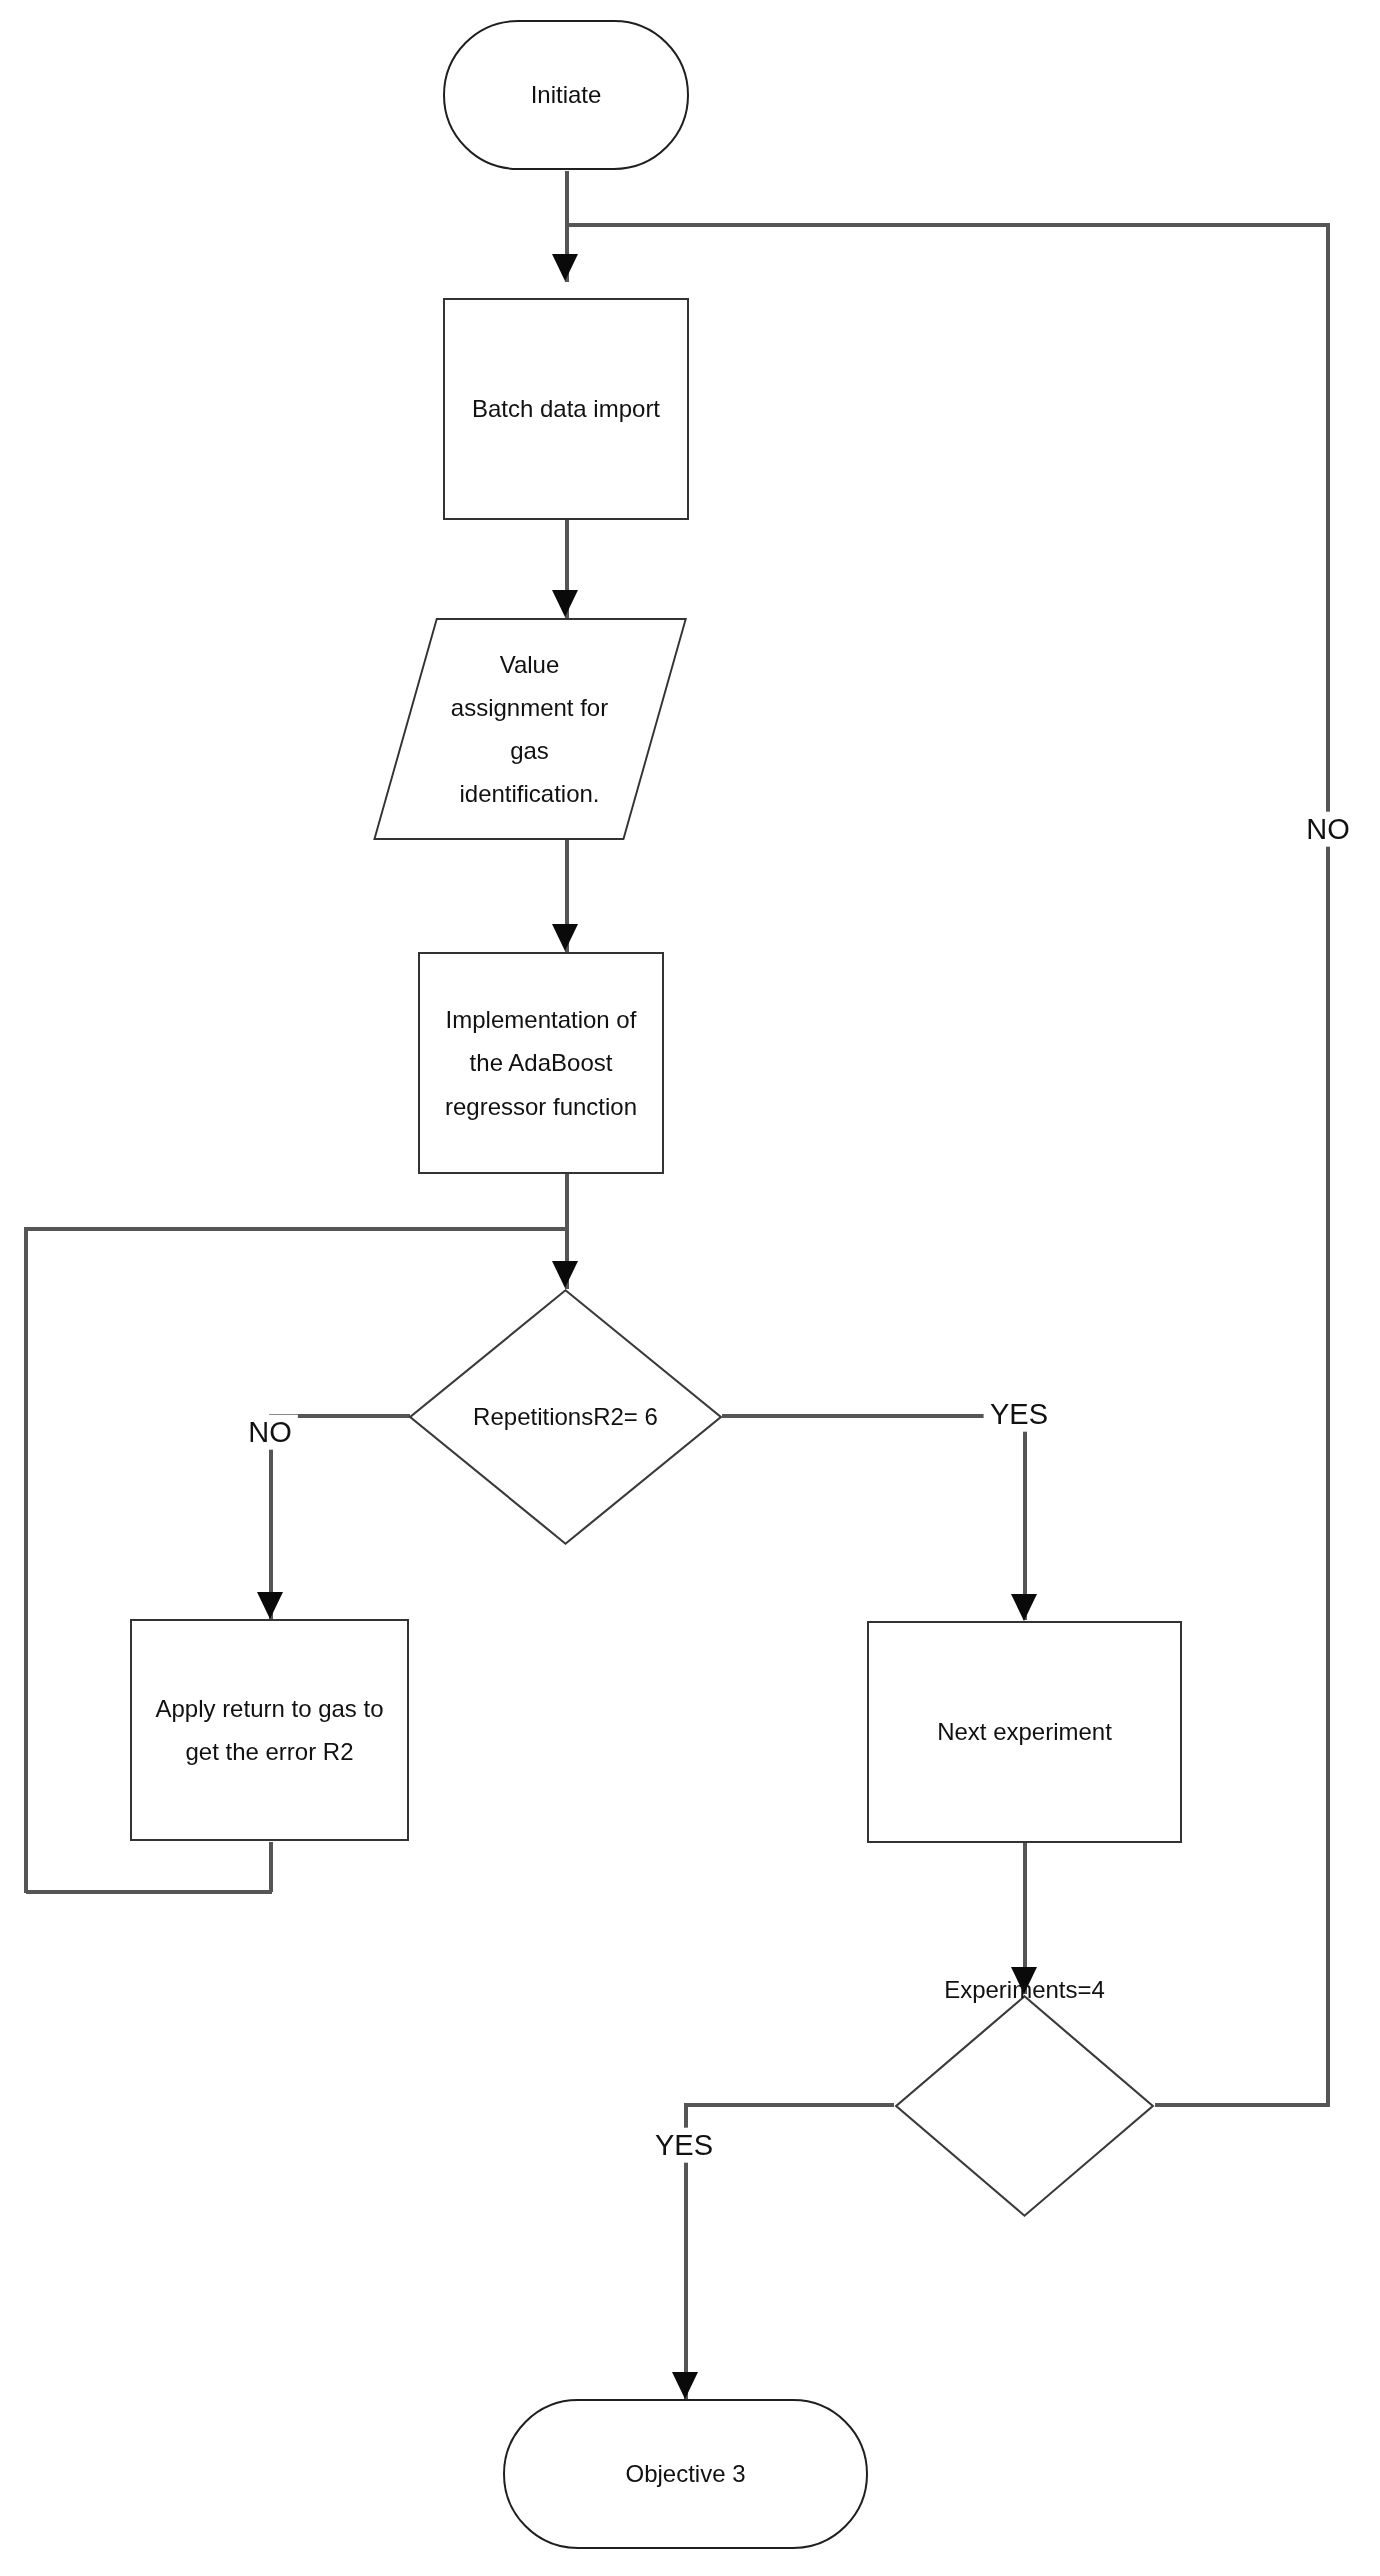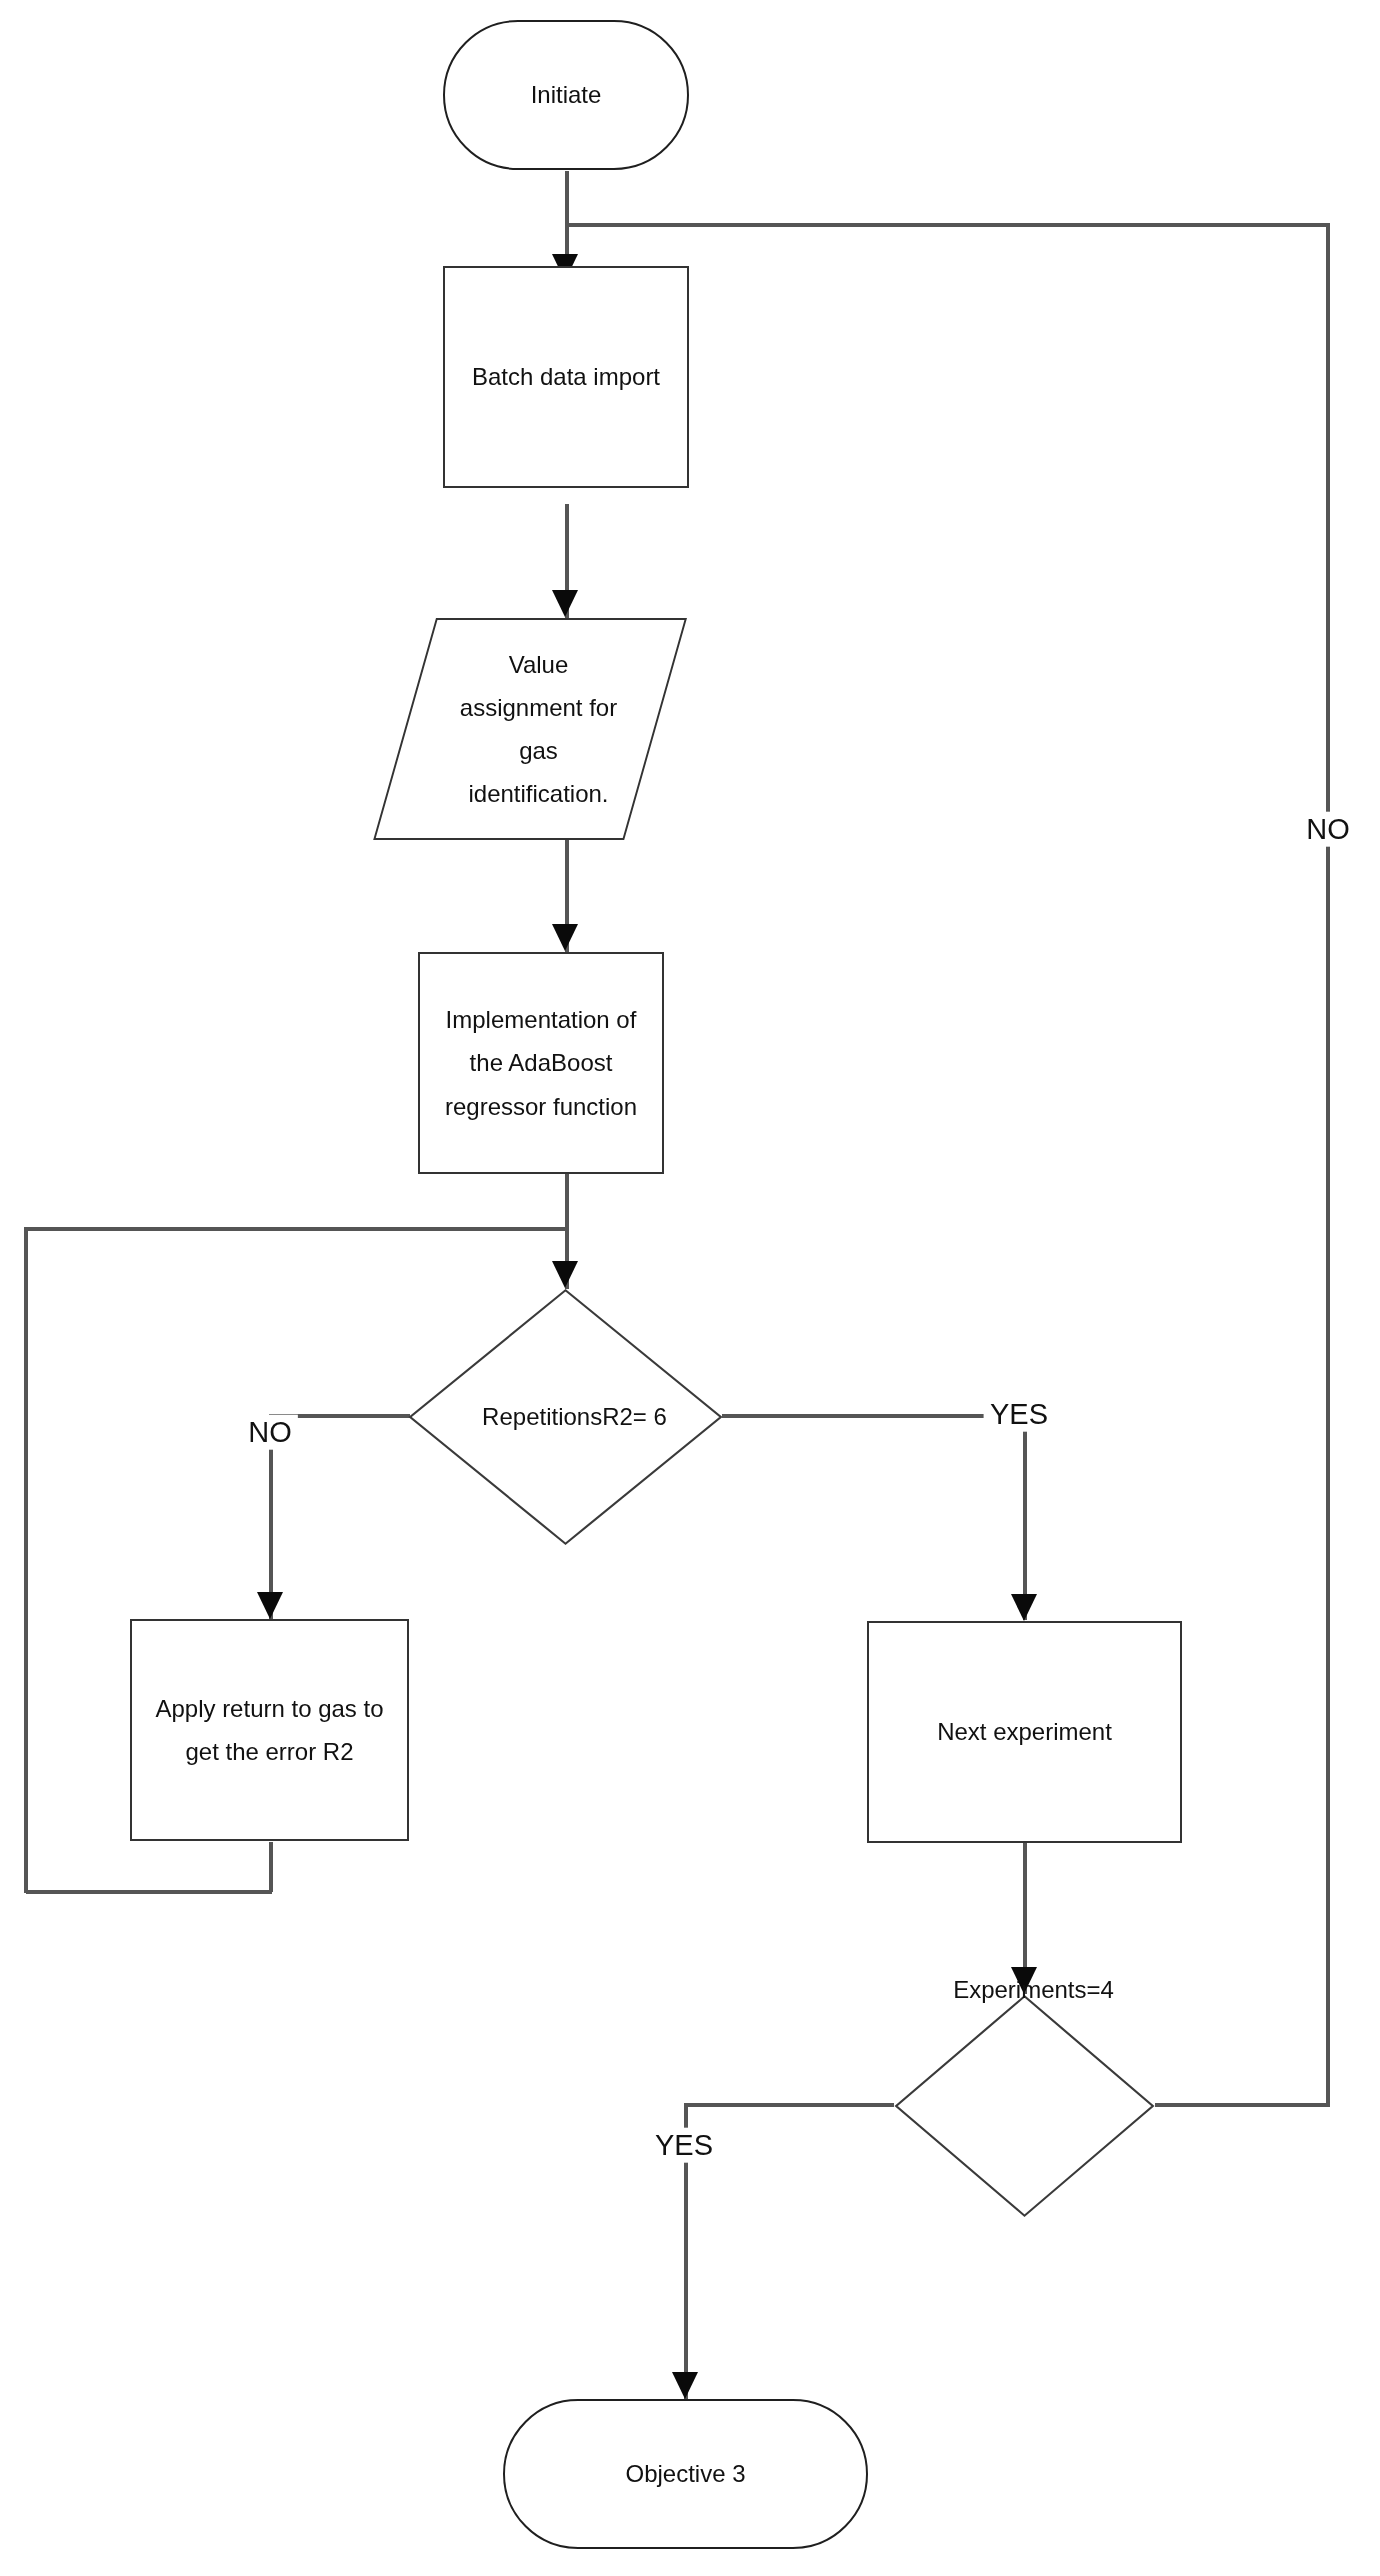--- a/index.html
+++ b/index.html
@@ -22,21 +22,21 @@
     text-align:center; font-size:24px; line-height:1.8; background:#ffffff;
   }
   .rect { border:2.9px solid #333333; }
   .terminator { border:2.1px solid #1f1f1f; border-radius:79px; font-size:24px; }
   .para {
     position:absolute; border:2.9px solid #333333; background:#ffffff;
     transform:skewX(-15.8deg); transform-origin:0 0;
   }
   .overlay-label {
     position:absolute; display:flex; align-items:center; justify-content:center;
-    text-align:center; font-size:24px; line-height:1.8;margin-left:9px;
+    text-align:center; font-size:24px; line-height:1.8;
   }
   .dsvg { position:absolute; }
   .edge-label {
     position:absolute; transform:translate(-50%,-50%);
     background:#ffffff; padding:2.1px 6.4px; font-size:29px; line-height:1.05;
   }
   .wrap { display:inline-block; }
 </style>
 </head>
 <body>
@@ -71,21 +71,21 @@
   <div class="arrow-down" style="left:552px;top:1261px"></div>
   <div class="arrow-down" style="left:257px;top:1592px"></div>
   <div class="arrow-down" style="left:1011px;top:1594px"></div>
   <div class="arrow-down" style="left:1011px;top:1967px"></div>
   <div class="arrow-down" style="left:672px;top:2372px"></div>
 
   <div class="node terminator" style="left:443px;top:20px;width:246px;height:150px">
     <span class="wrap">Initiate</span>
   </div>
 
-  <div class="node rect" style="left:443px;top:266px;width:246px;height:222px">
+  <div class="node rect" style="left:443px;top:298px;width:246px;height:222px">
     <span class="wrap" style="max-width:229px">Batch data import</span>
   </div>
 
   <div class="para" style="left:436px;top:618px;width:251px;height:222px"></div>
   <div class="overlay-label" style="left:447px;top:618px;width:165px;height:222px">
     <span class="wrap" style="max-width:165px">Value assignment for gas identification.</span>
   </div>
 
   <div class="node rect" style="left:418px;top:952px;width:246px;height:222px">
     <span class="wrap" style="max-width:215px">Implementation of the AdaBoost regressor function</span>

